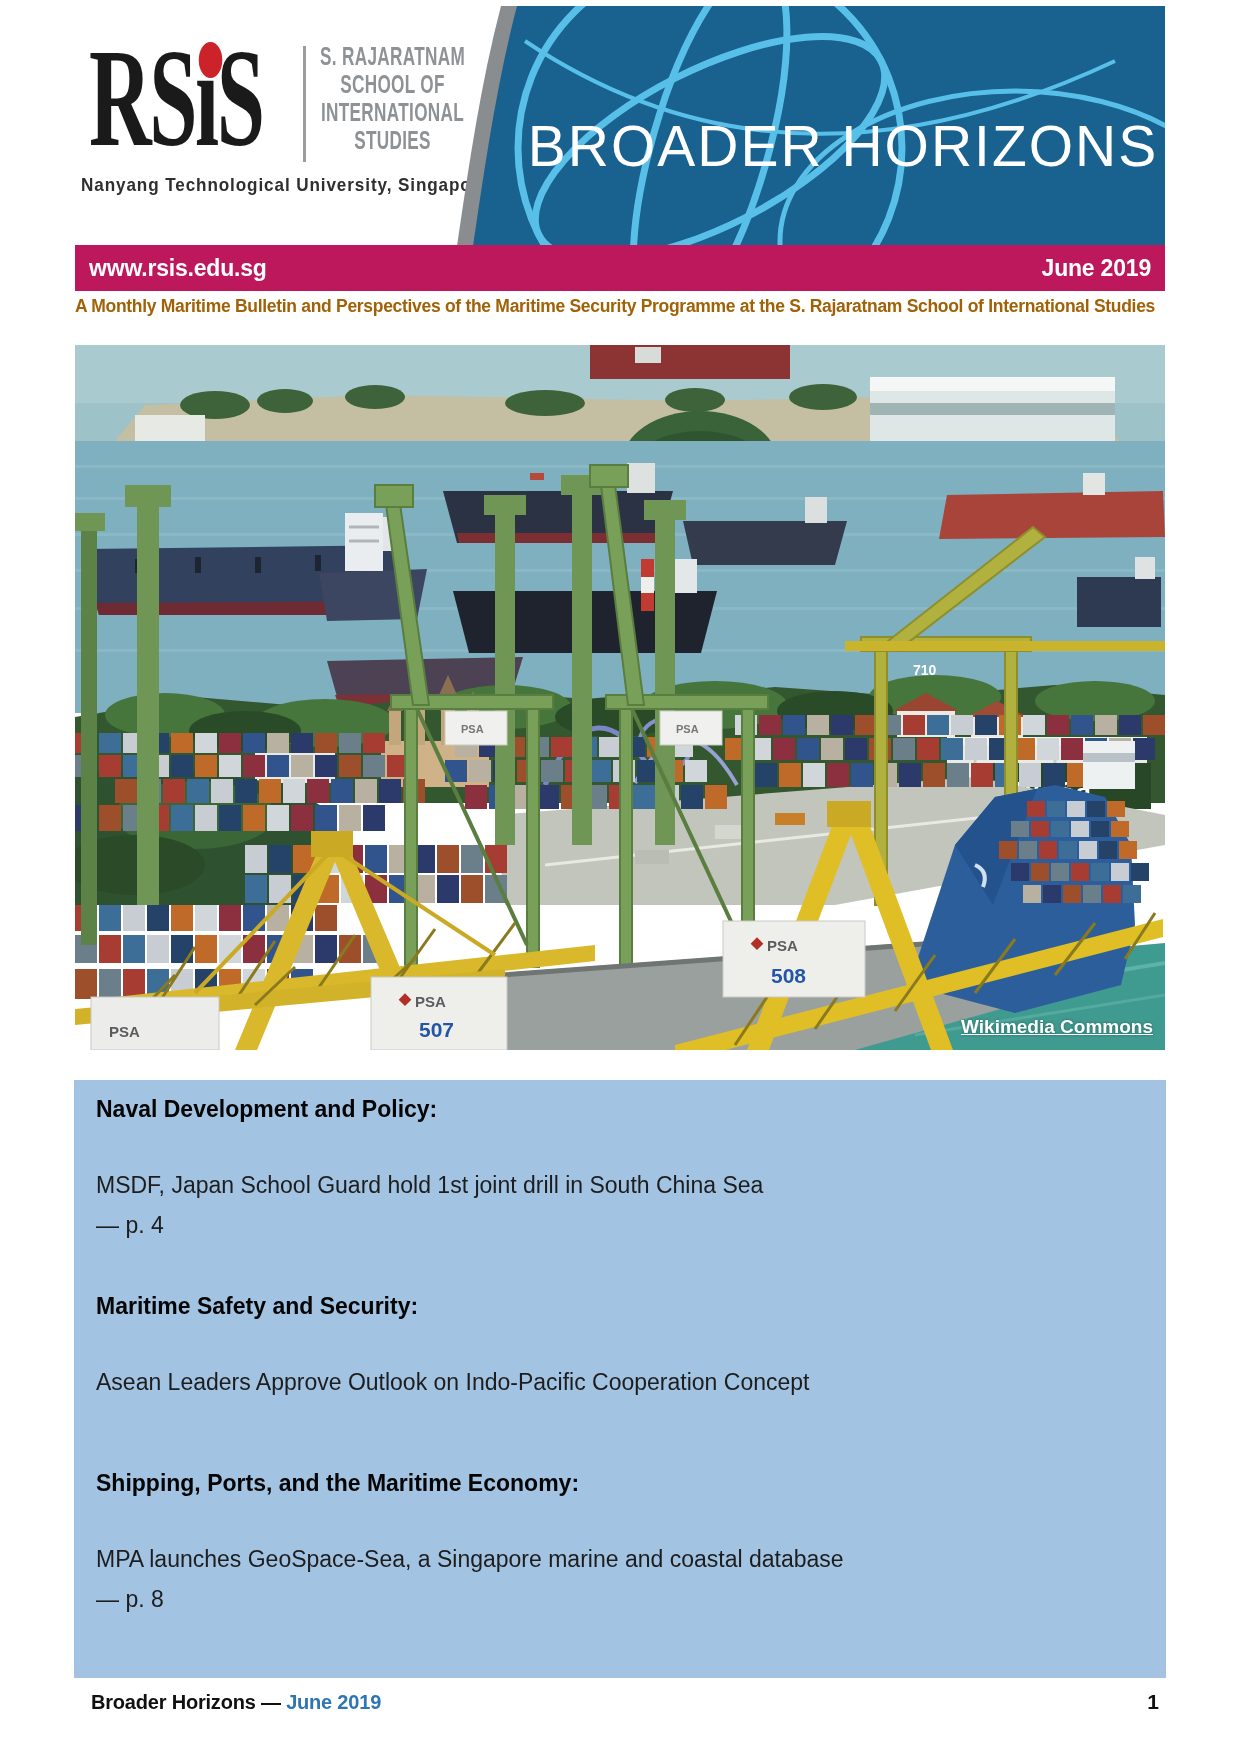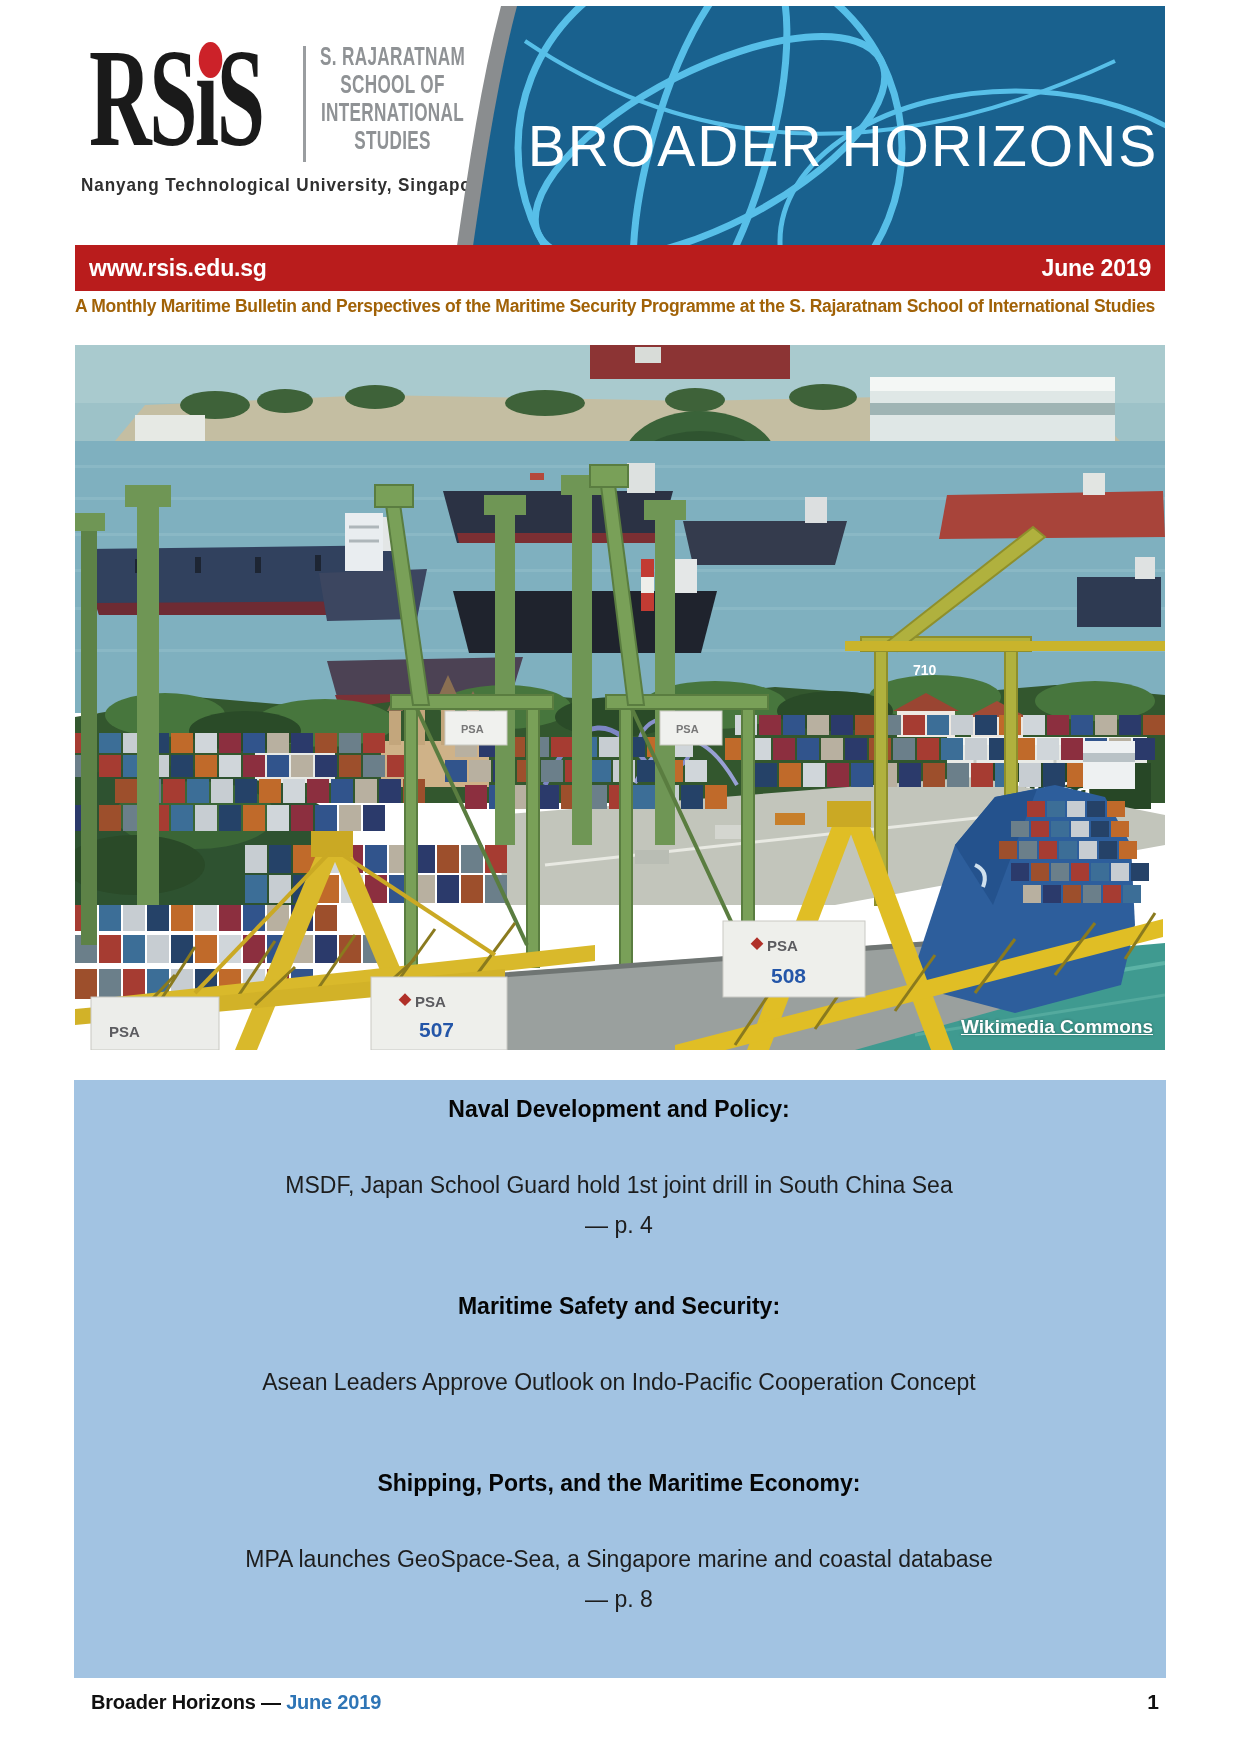--- a/index.html
+++ b/index.html
@@ -95,21 +95,21 @@
         <circle cx="255" cy="142" r="192"></circle>
         <ellipse cx="255" cy="142" rx="192" ry="78" transform="rotate(-27 255 142)"></ellipse>
         <ellipse cx="255" cy="142" rx="58" ry="192" transform="rotate(16 255 142)"></ellipse>
         <ellipse cx="560" cy="235" rx="235" ry="150" stroke-width="5"></ellipse>
         <path d="M 70 35 Q 330 210 660 55" stroke-width="4"></path>
       </g>
       <text class="banner-title" x="388" y="160" text-anchor="middle">BROADER HORIZONS</text>
     </svg>
   </div>
 
-  <div class="info-bar" id="info-bar" style="background: #b91c1c; gap: 16px;">
+  <div class="info-bar" id="info-bar" style="background: #be185d; gap: 16px;">
     <span>www.rsis.edu.sg</span>
     <span>June 2019</span>
   </div>
 
   <div class="tagline">A Monthly Maritime Bulletin and Perspectives of the Maritime Security Programme at the S. Rajaratnam School of International Studies</div>
 
   <div class="photo">
     <svg width="1090" height="705" viewBox="0 0 1090 705">
 
       <rect x="0" y="0" width="1090" height="160" fill="#9dc2c8"></rect>
@@ -563,21 +563,21 @@
       <g>
         <rect x="648" y="576" width="142" height="76" fill="#eeefeb" stroke="#c9c9c4"></rect>
         <rect x="678" y="594" width="9" height="9" fill="#b03028" transform="rotate(45 682 598)"></rect>
         <text class="psa-brand" x="692" y="606">PSA</text>
         <text class="psa-num" x="696" y="638">508</text>
       </g>
     </svg>
     <div class="credit">Wikimedia Commons</div>
   </div>
 
-  <div class="toc" id="toc-box" style="background: rgb(162, 195, 226); text-align: center;">
+  <div class="toc" id="toc-box" style="background: rgb(162, 195, 226);">
     <div class="h">Naval Development and Policy:</div>
     <div class="item">MSDF, Japan School Guard hold 1st joint drill in South China Sea</div>
     <div class="pref">— p. 4</div>
     <div class="h h2">Maritime Safety and Security:</div>
     <div class="item">Asean Leaders Approve Outlook on Indo-Pacific Cooperation Concept</div>
     <div class="h h3">Shipping, Ports, and the Maritime Economy:</div>
     <div class="item">MPA launches GeoSpace-Sea, a Singapore marine and coastal database</div>
     <div class="pref">— p. 8</div>
   </div>
 

